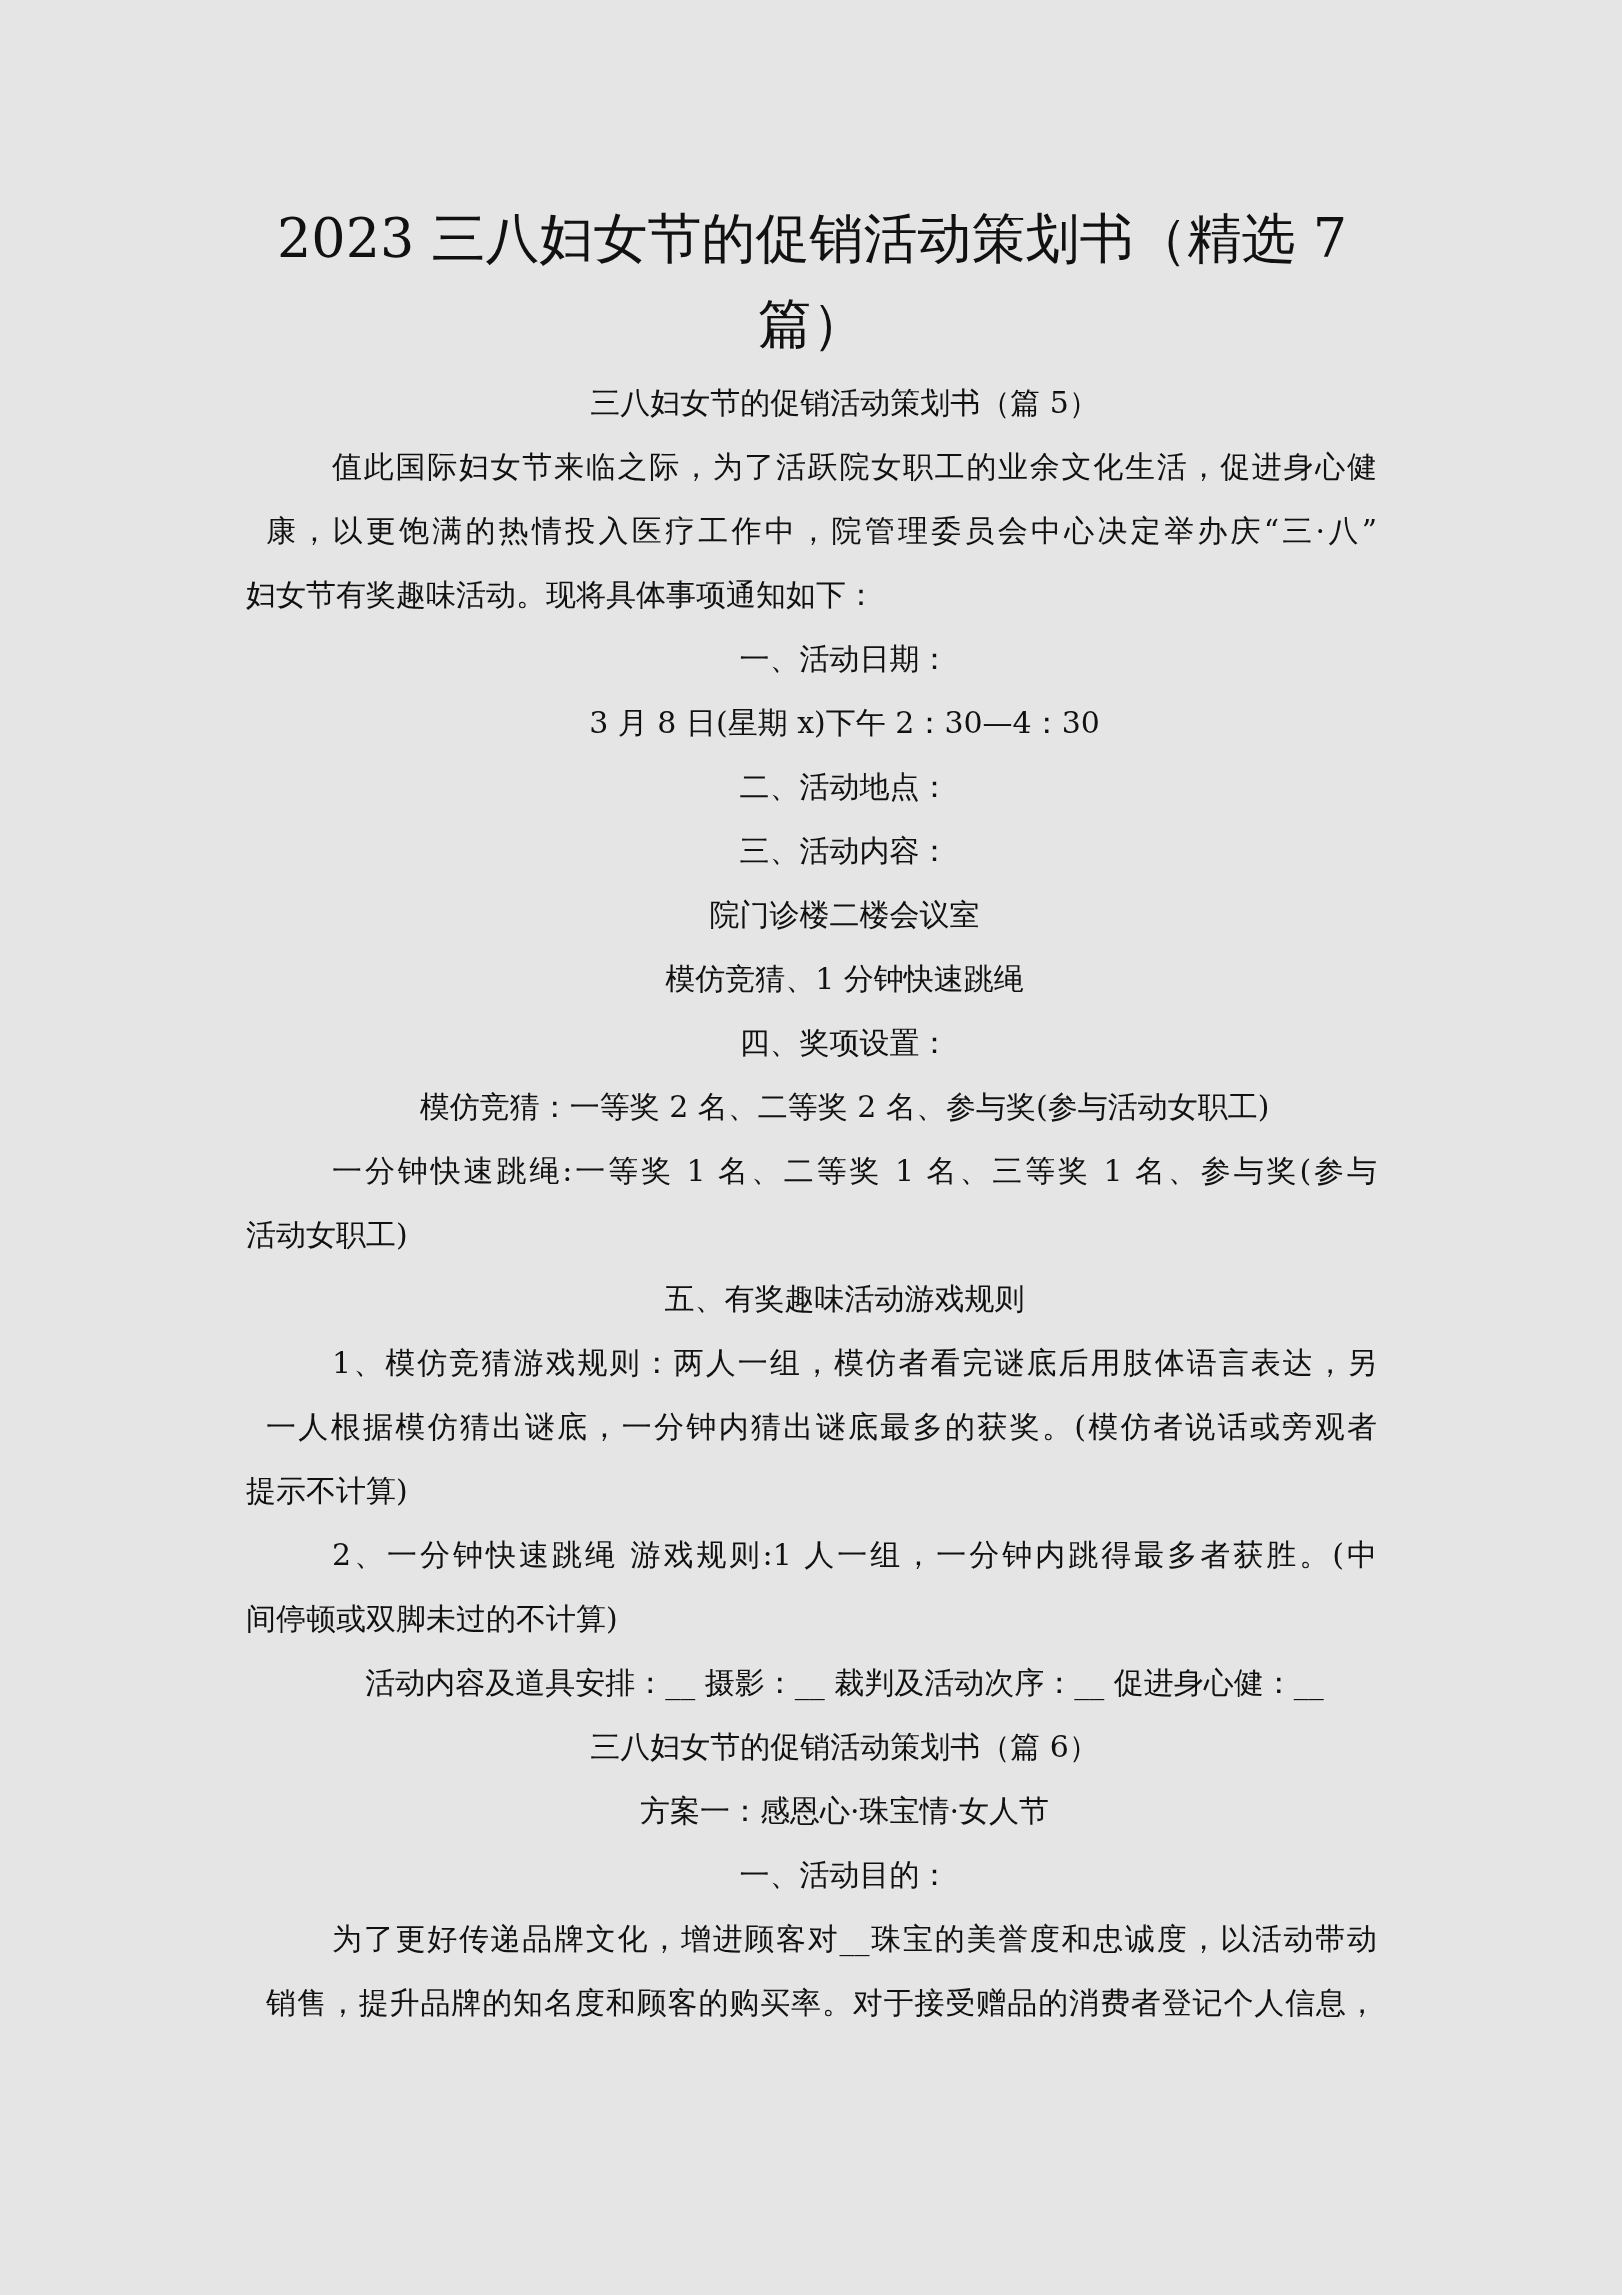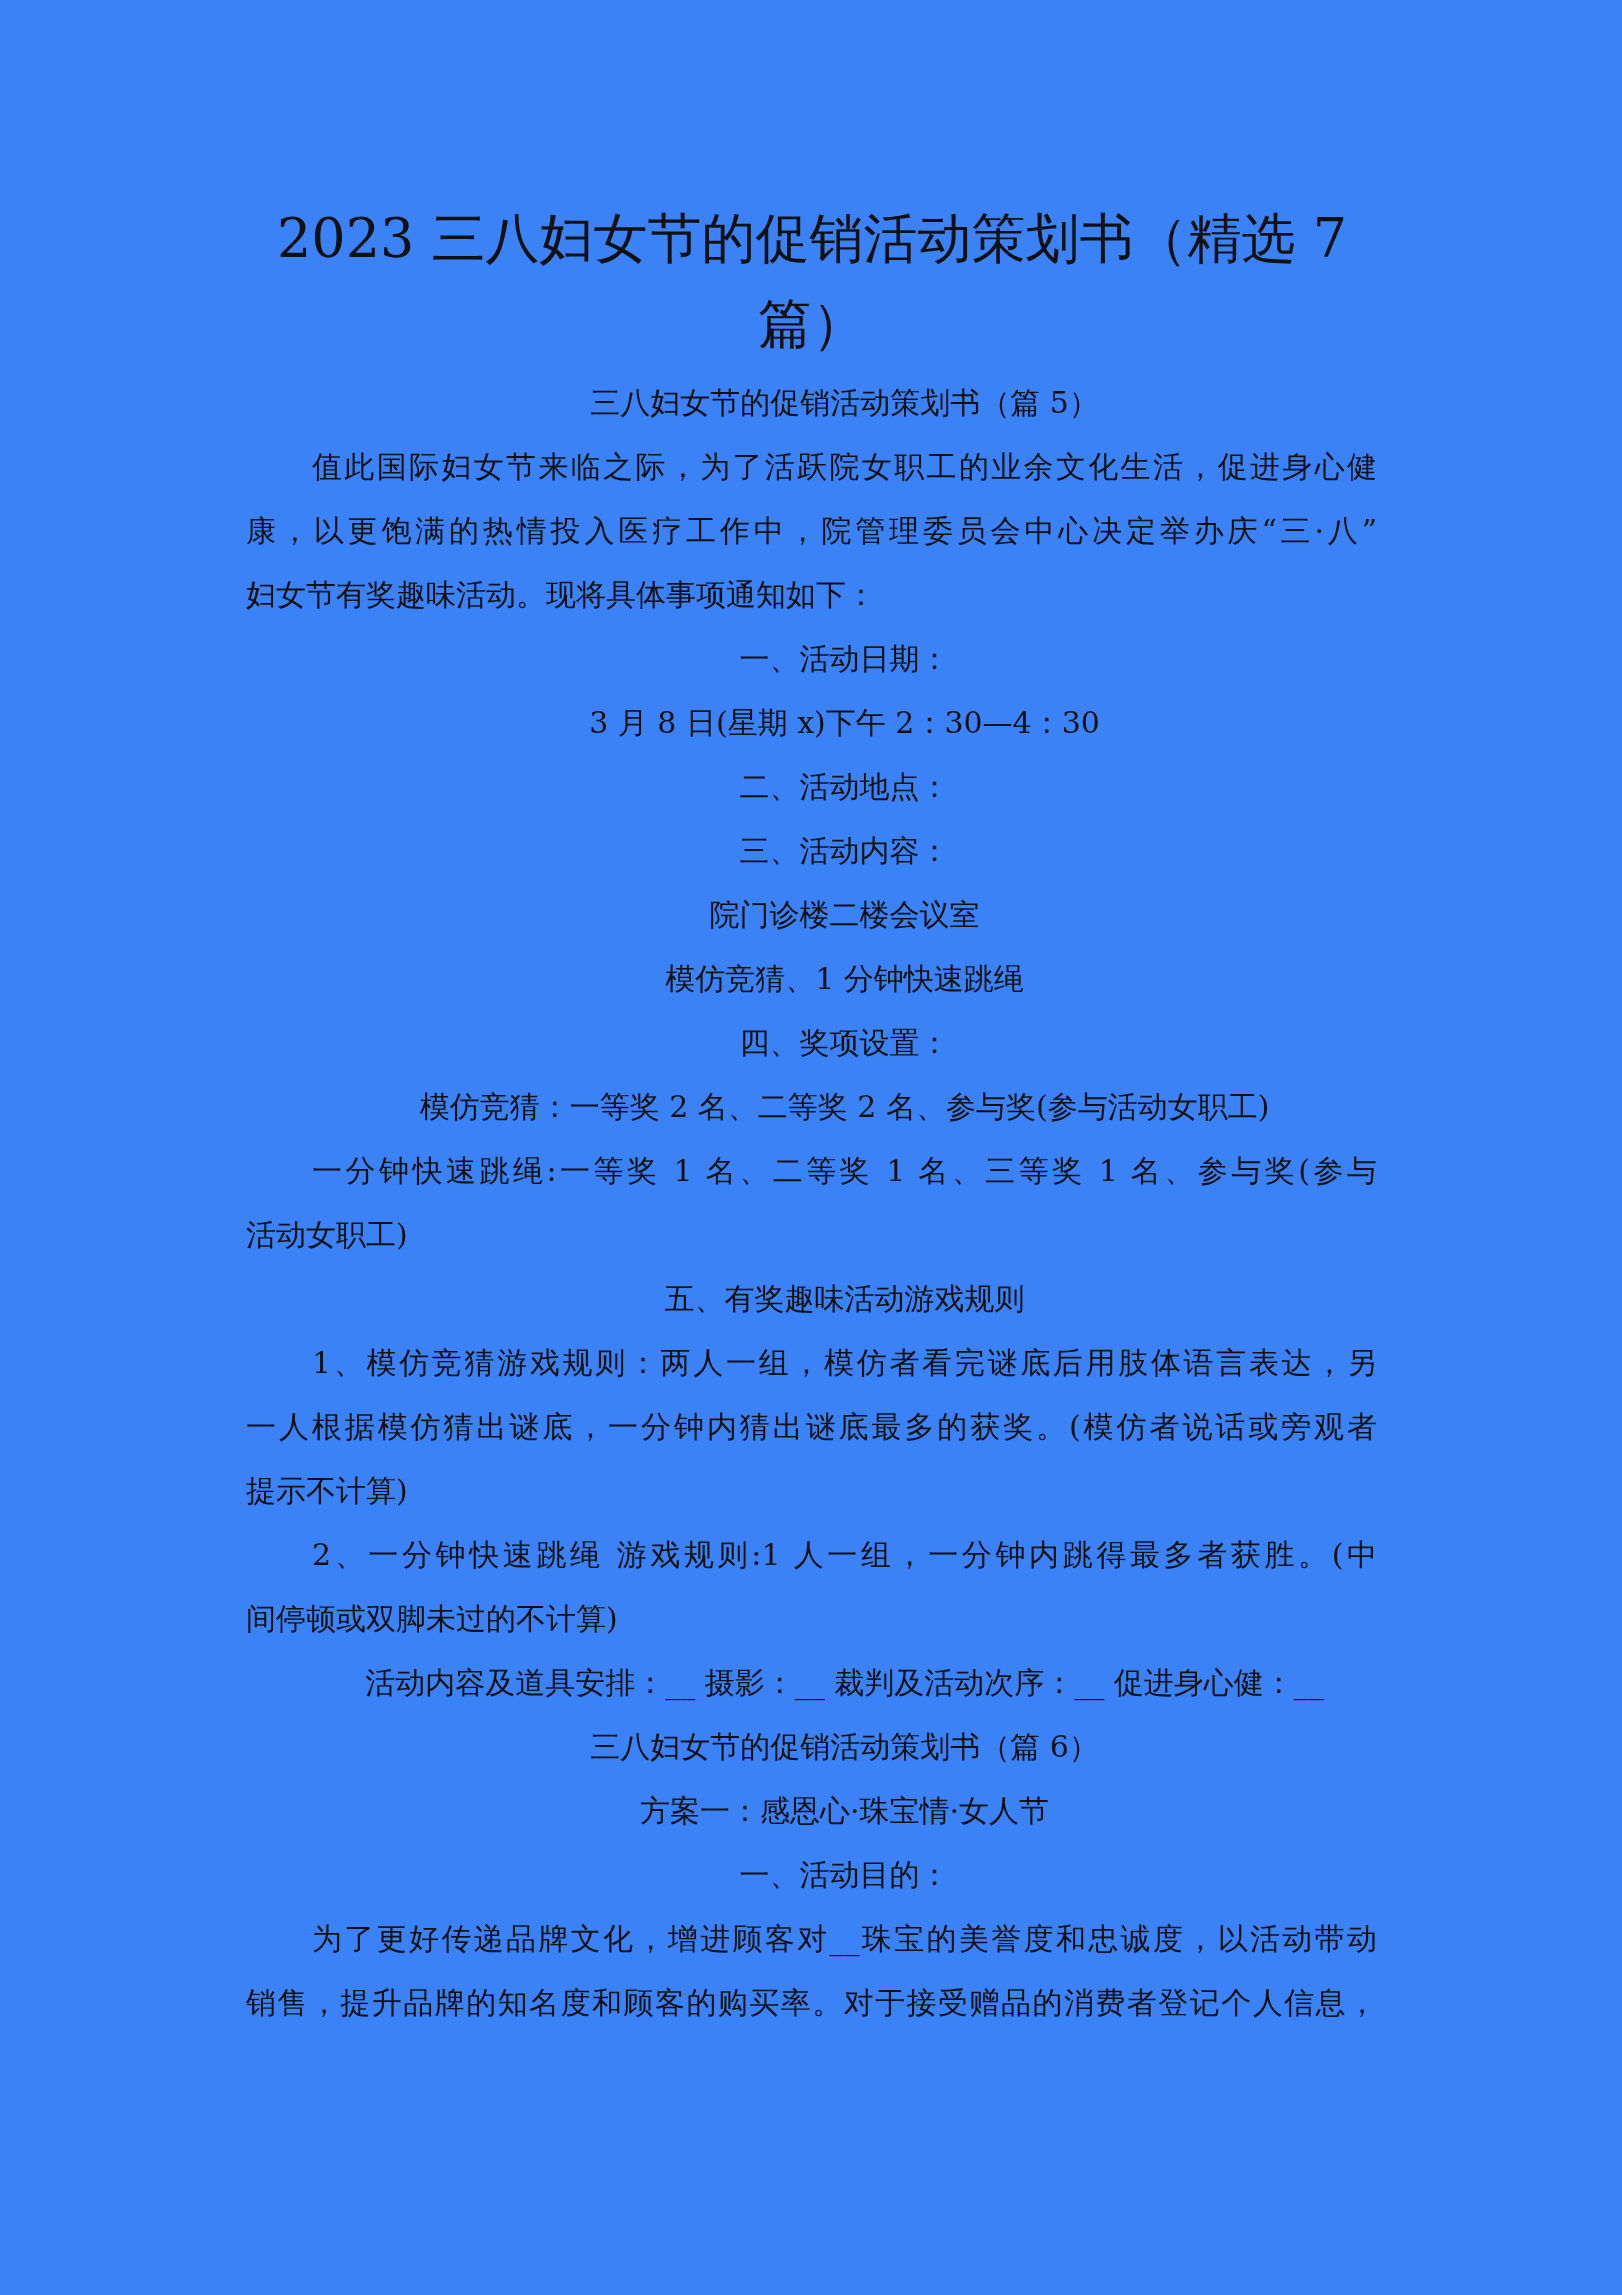--- a/index.html
+++ b/index.html
@@ -14,21 +14,21 @@
       overflow: hidden;
       color: #111111;
       font-family: "DejaVu Serif", "Liberation Serif", serif;
     }
     .page {
       position: absolute;
       left: 0;
       top: 0;
       width: 1623px;
       height: 2295px;
-      background: #3b82f6;
+      background: #e5e5e5;
     }
     .title {
       position: absolute;
       left: 236px;
       top: 196px;
       width: 1152px;
       text-align: center;
       font-size: 54px;
       line-height: 85px;
       font-weight: normal;
@@ -44,21 +44,21 @@
       font-size: 30px;
       line-height: 64px;
     }
     .line {
       display: block;
       white-space: nowrap;
       height: 64px;
       overflow: visible;
     }
     .indent { padding-left: 66px; text-align: center; }
-    .justify { text-align-last: justify; text-align: justify; white-space: normal; }
+    .justify { text-align-last: justify; text-align: justify; white-space: normal; margin-left: 20px; }
   </style>
 </head>
 <body>
 
 <div class="page">
   <h1 class="title">
     <span>2023 三八妇女节的促销活动策划书（精选 7</span>
     <span>篇）</span>
   </h1>
 

